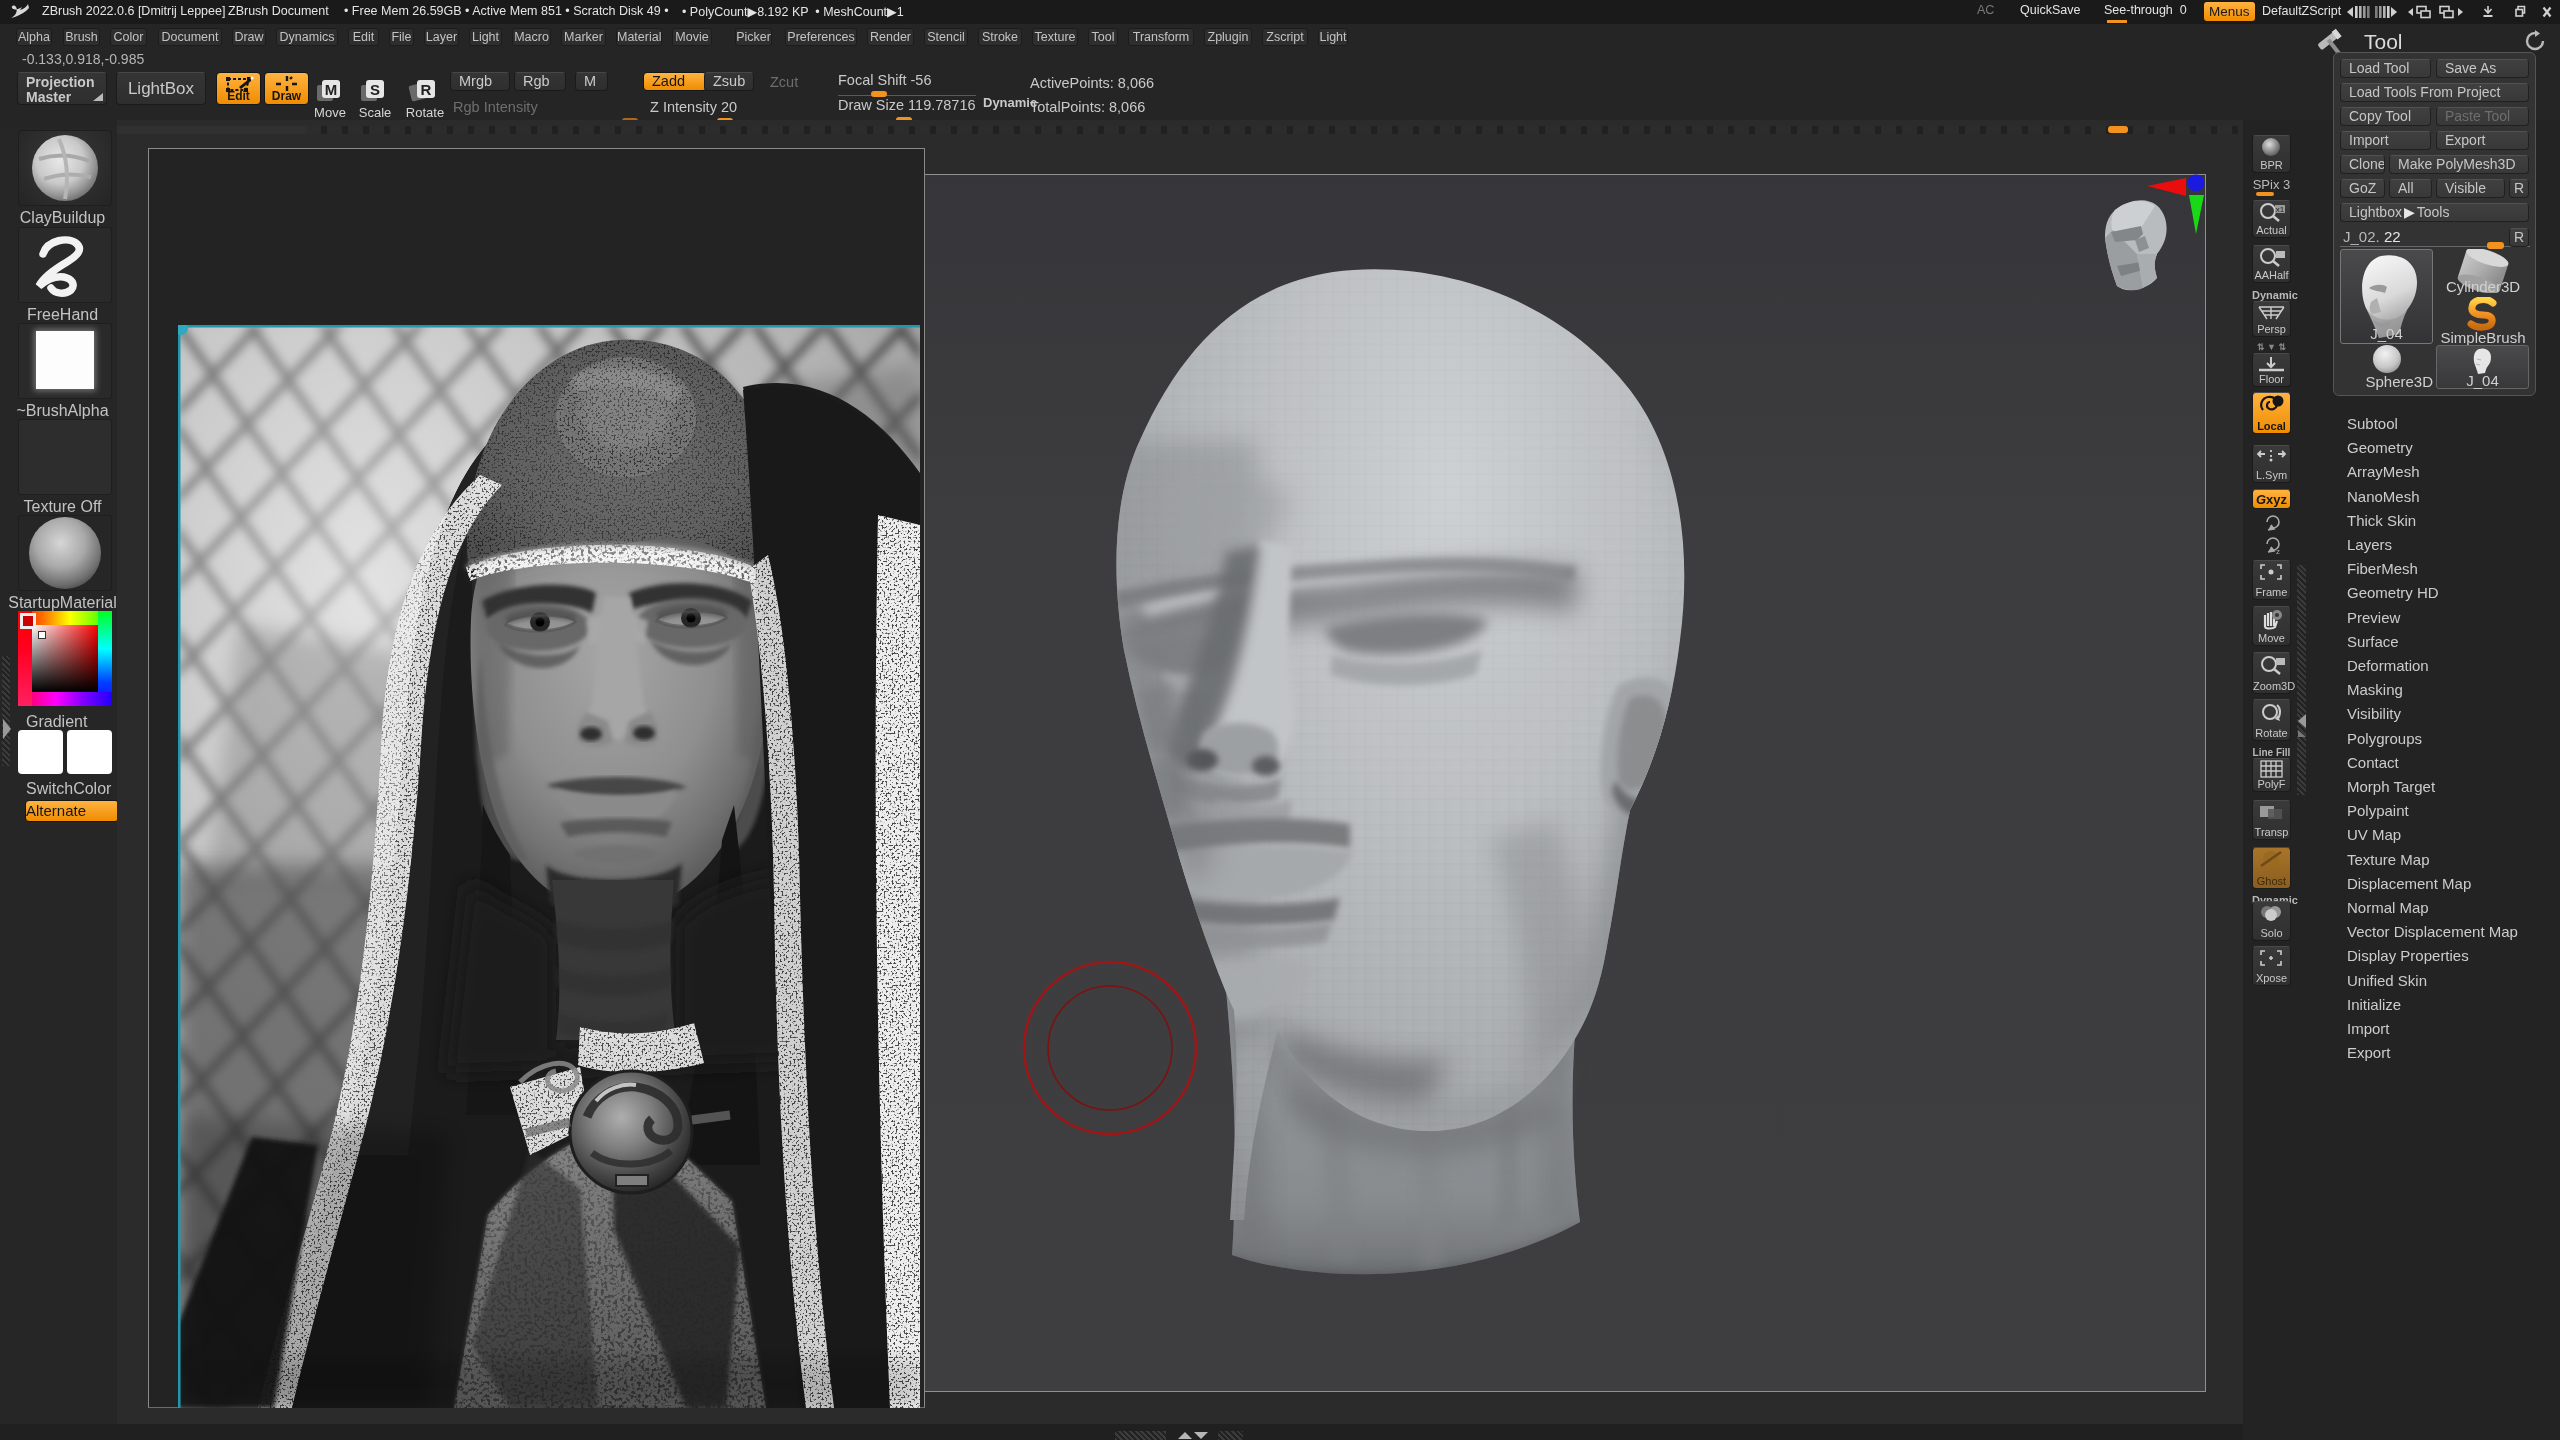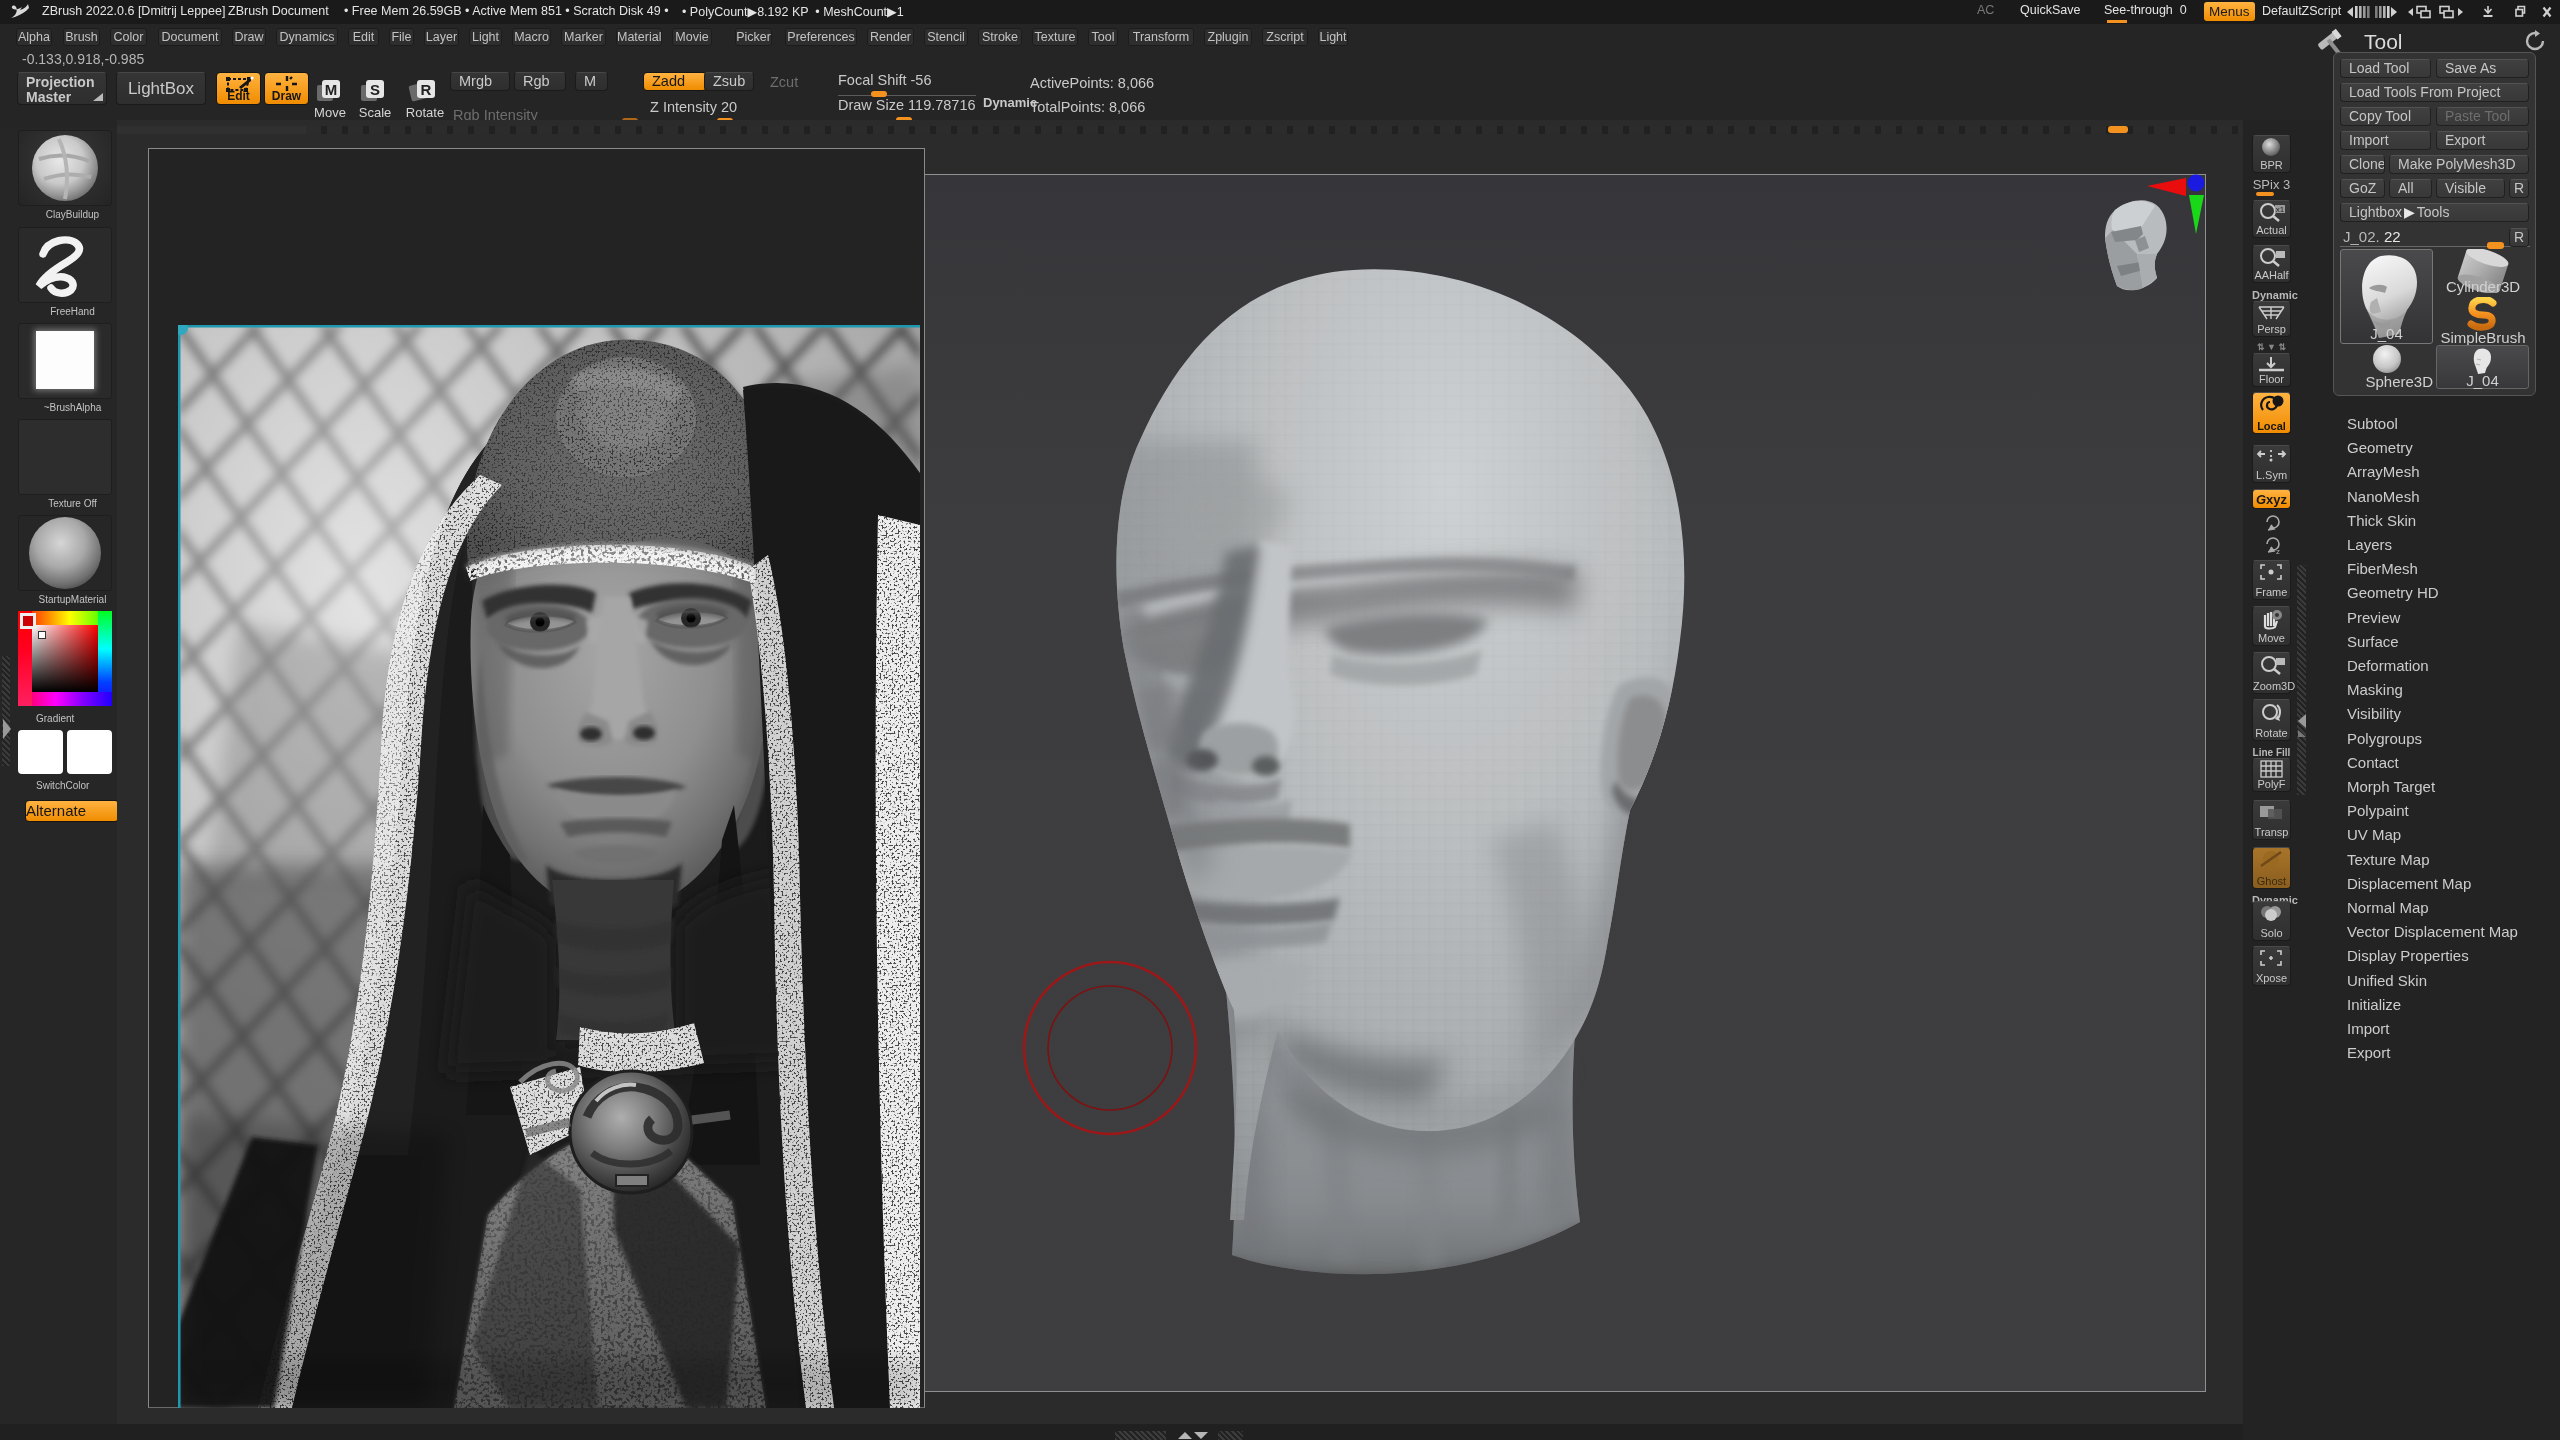--- a/index.html
+++ b/index.html
@@ -22,21 +22,21 @@
   .minilbl { position:absolute; color:#c9c9c9; font-size:14.5px; white-space:pre; }
   .graylbl { position:absolute; color:#6e6e6e; font-size:14.5px; white-space:pre; }
   .sline { position:absolute; height:1px; background:#5a5a5a; }
   .shandle { position:absolute; height:6px; border-radius:3px; background:#f49220; }
   
   #lefttray { position:absolute; left:0; top:128px; width:117px; height:1312px; background:#262626; }
   #canvas { position:absolute; left:117px; top:120px; width:2126px; height:1304px; background:#2b2b2b; }
   #righttray { position:absolute; left:2243px; top:120px; width:317px; height:1320px; background:#232323; }
   #bottomstrip { position:absolute; left:0; top:1424px; width:2560px; height:16px; background:#202020; }
   .thumb { position:absolute; left:18px; width:94px; background:#2e2e2e; border:1px solid #1e1e1e; border-radius:3px; }
-  .thumblabel { position:absolute; width:117px; left:14px; text-align:center; color:#c3c3c3; font-size:10px; }
+  .thumblabel { position:absolute; width:117px; left:4px; text-align:center; color:#c3c3c3; font-size:16px; }
   
   .ribtn { position:absolute; left:2252px; width:39px; background:linear-gradient(#3a3a3a,#2f2f2f);
     border:1px solid #1b1b1b; border-top-color:#4a4a4a; border-radius:4px; color:#c9c9c9;
     font-size:11px; text-align:center; }
   .ribtn .cap { position:absolute; bottom:1px; width:100%; left:0; }
   .rilbl { position:absolute; left:2252px; width:39px; text-align:center; color:#b9b9b9; font-size:11px; font-weight:bold; white-space:nowrap; }
   
   #toolpanel { position:absolute; left:2310px; top:120px; width:250px; height:1320px; background:#232323; }
   .pbtn { position:absolute; background:linear-gradient(#404040,#383838); border:1px solid #202020;
     border-top-color:#525252; border-radius:4px; color:#c6c6c6; font-size:14px; text-align:left; white-space:nowrap; overflow:hidden; }
@@ -171,21 +171,21 @@
         <rect x="6" y="5" width="16" height="16" fill="#6a6a6a" rx="2" transform="rotate(-14 14 13)"></rect>
         <rect x="13" y="1" width="18" height="18" fill="#e6e6e6" rx="3"></rect>
         <text x="22" y="15.5" font-size="15" font-weight="bold" fill="#222" text-anchor="middle" font-family="Liberation Sans">R</text>
       </svg>
   <div style="color:#d5d5d5;font-size:13px;text-align:center;margin-top:-2px">Rotate</div>
 </div>
 
 <div class="tbtn" style="left:450px;top:72px;width:60px;height:19px;font-size:14.5px;line-height:17px;padding-left:8px;">Mrgb</div>
 <div class="tbtn" style="left:514px;top:72px;width:52px;height:19px;font-size:14.5px;line-height:17px;padding-left:8px;">Rgb</div>
 <div class="tbtn" style="left:575px;top:72px;width:33px;height:19px;font-size:14.5px;line-height:17px;padding-left:8px;">M</div>
-<div class="graylbl" style="left:453px;top:99px;margin-top:8px;">Rgb Intensity</div>
+<div class="graylbl" style="left:453px;top:99px;">Rgb Intensity</div>
 <div class="sline" style="left:450px;top:121px;width:182px;"></div>
 <div class="shandle" style="left:622px;top:118px;width:16px;background:#b06818;"></div>
 
 <div class="obtn" style="left:636px;top:72px;width:64px;height:19px;font-size:14.5px;line-height:17px;"><span style="padding-left:8px">Zadd</span></div>
 <div class="tbtn" style="left:704px;top:72px;width:50px;height:19px;font-size:14.5px;line-height:17px;padding-left:8px;">Zsub</div>
 <div class="graylbl" style="left:770px;top:74px;">Zcut</div>
 <div class="minilbl" style="left:650px;top:99px;">Z Intensity 20</div>
 <div class="sline" style="left:645px;top:121px;width:160px;"></div>
 <div class="shandle" style="left:717px;top:118px;width:16px;"></div>
 

